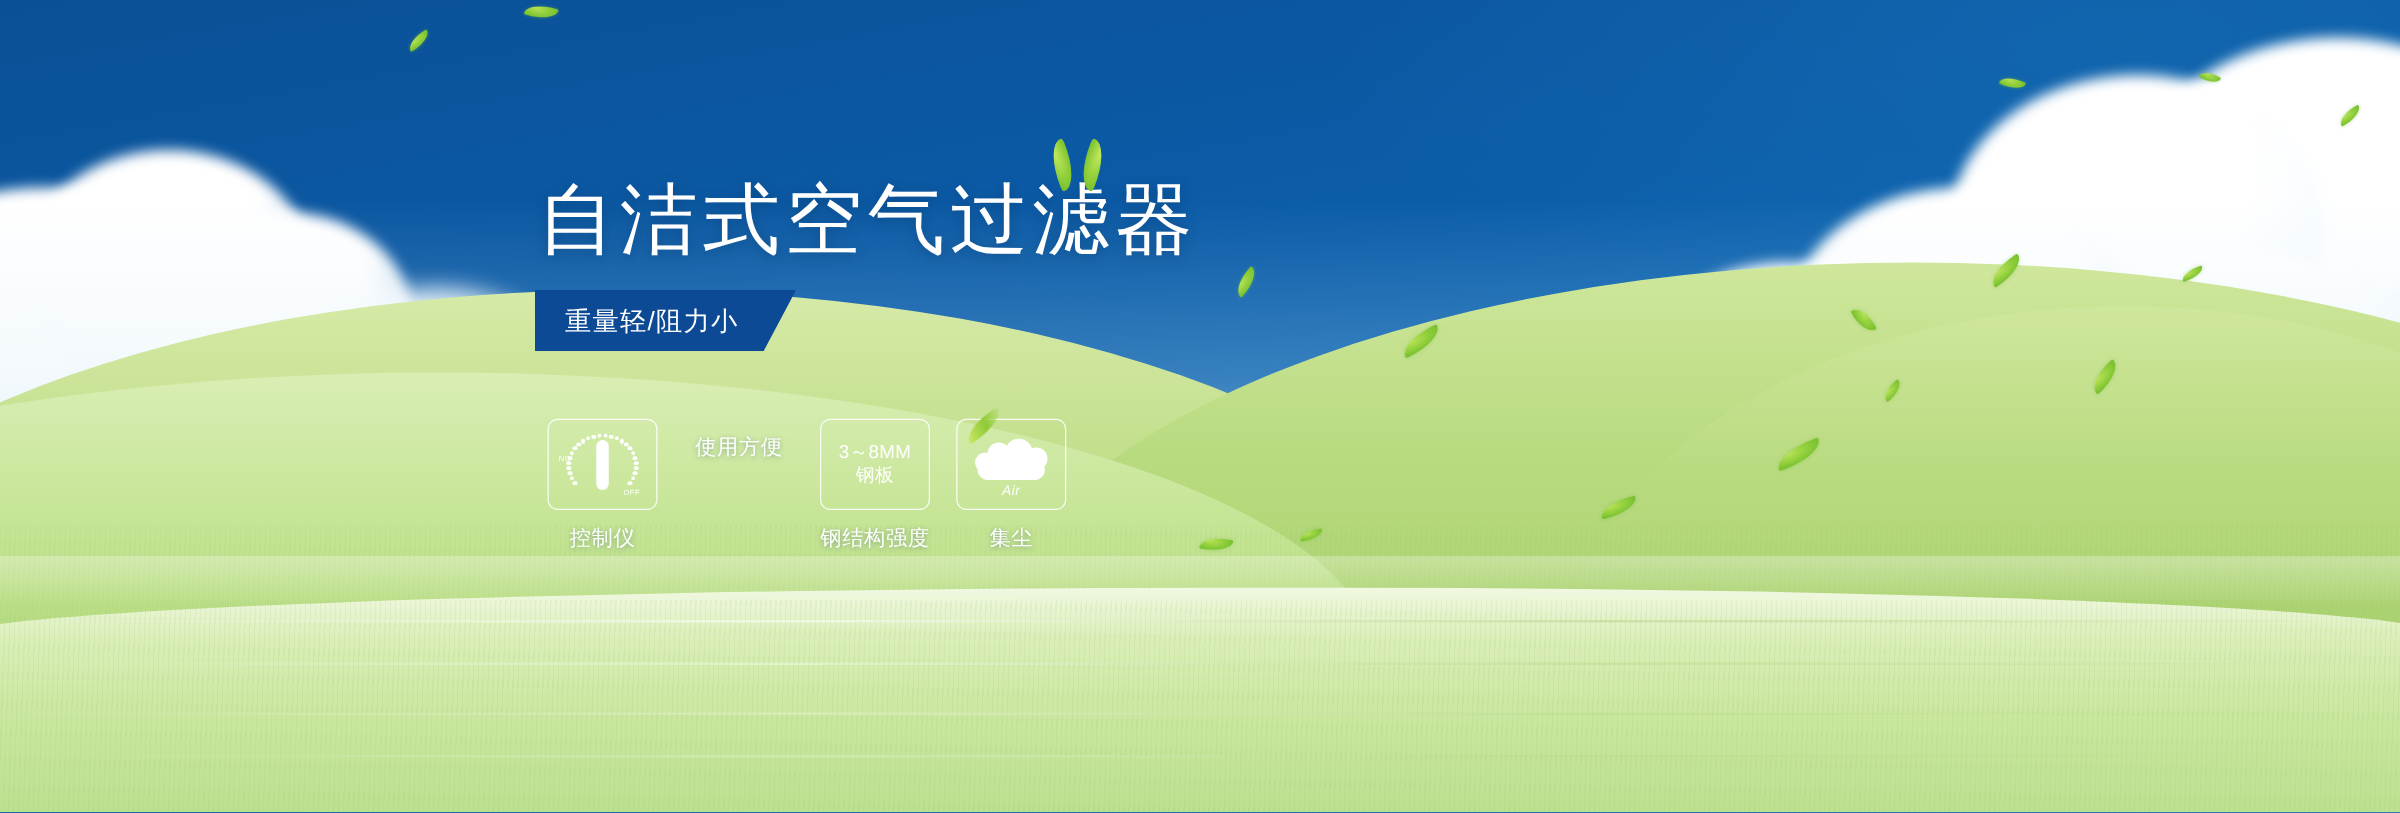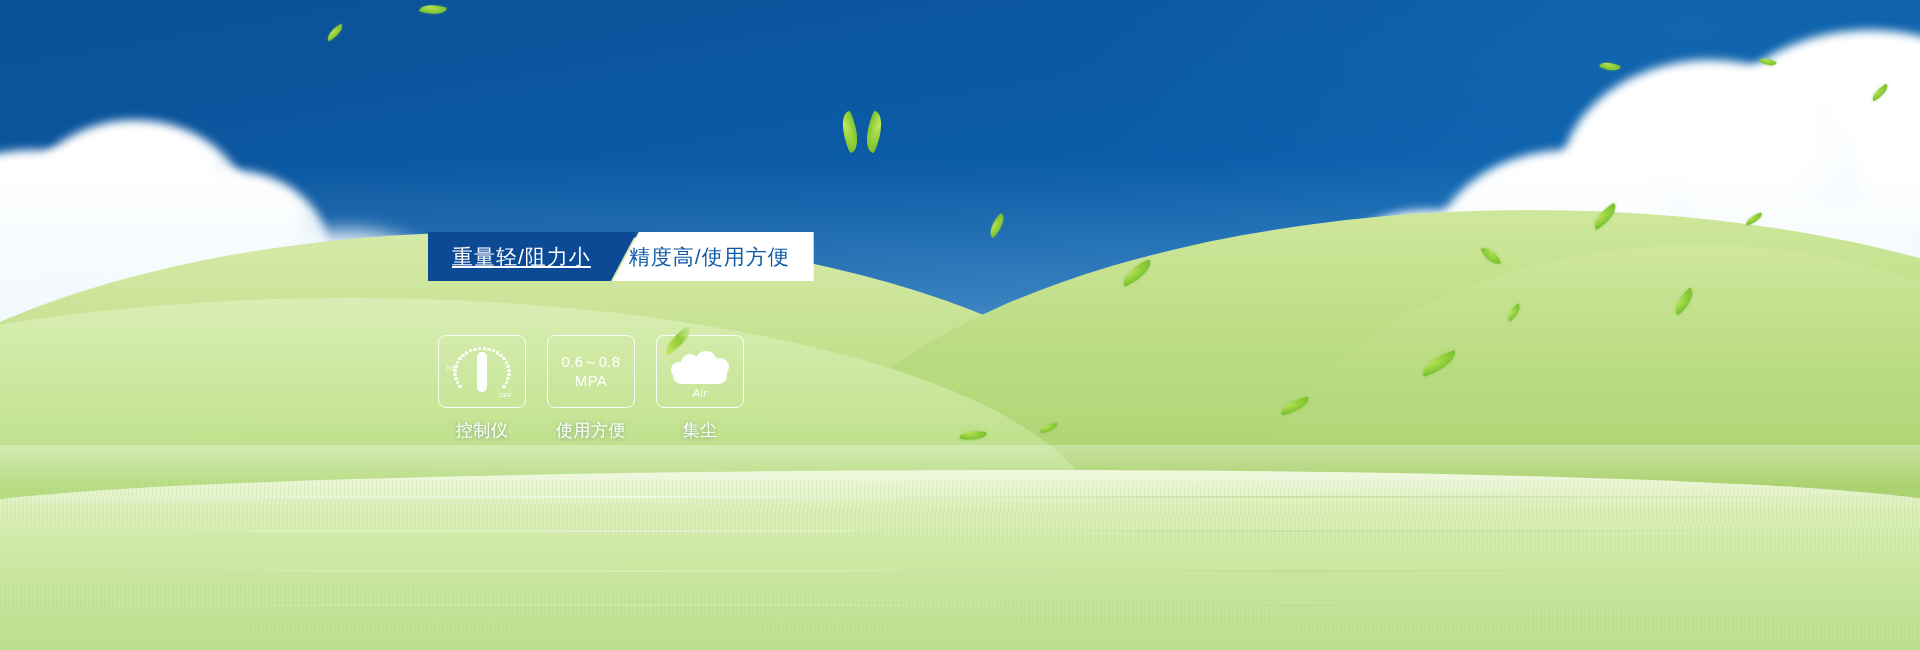--- a/index.html
+++ b/index.html
@@ -104,21 +104,20 @@
 
   .tags { position:absolute; left:428px; top:232px; height:49px; display:flex; }
   .tag {
     display:flex; align-items:center;
     font-size:21px; letter-spacing:1px; white-space:nowrap;
   }
   .tag.dark {
     background:#0c4a96; color:#ffffff;
     padding:0 22px 0 24px; padding-right:46px;
     clip-path: polygon(0 0, 100% 0, calc(100% - 26px) 100%, 0 100%);
-    text-decoration: underline;
   }
   .tag.light {
     background:#ffffff; color:#0d5aa7;
     padding:0 24px 0 16px;
     margin-left:-24px;
     clip-path: polygon(26px 0, 100% 0, 100% 100%, 0 100%);
   }
 
   
   .features { position:absolute; left:438px; top:335px; display:flex; gap:21px; }
@@ -295,29 +294,29 @@
     <div class="leaf" style="left:1870px; top:88px;  width:20px; height:9px;  transform:rotate(-30deg);">
         <div class="blade"></div>
       </div>
     <div class="leaf" style="left:960px;  top:430px; width:26px; height:11px; transform:rotate(10deg);">
         <div class="blade"></div>
       </div>
   </div>
 
   <div class="content">
 
+    <div class="headline">自洁式空气过滤器</div>
 
     <div class="sprout">
       <span class="l"></span>
         <span class="r"></span>
     </div>
 
     <div class="tags">
       <div class="tag dark">重量轻/阻力小</div>
-      <div class="tag light">精度高/使用方便</div>
     </div>
 
     <div class="features">
 
       <div class="feat">
         <div class="box">
           <div class="gauge">
             <div class="dots" id="gauge-dots">
                 <i style="left: 11.8829px; top: 43.7658px;"></i>
                 <i style="left: 9.52969px; top: 40.1428px;"></i>
@@ -348,30 +347,33 @@
               </div>
             <div class="needle"></div>
             <div class="lbl no">NO</div>
             <div class="lbl off">OFF</div>
           </div>
         </div>
         <div class="cap">控制仪</div>
       </div>
 
       <div class="feat">
+        <div class="cap">使用方便</div>
+      </div>
+
+
+      <div class="feat">
         <div class="box">
           <div class="txt" style="text-align:center">
-            <div>0.6～0.8</div>
-            <div>MPA</div>
+            <div>3～8MM</div>
+            <div>钢板</div>
           </div>
         </div>
-        <div class="cap">使用方便</div>
-      </div>
-
-
+        <div class="cap">钢结构强度</div>
+      </div>
 
       <div class="feat">
         <div class="box">
           <div class="aircloud">
             <div class="swoosh"></div>
             <div class="c" style="left:2px;  top:16px; width:16px; height:16px;"></div>
             <div class="c" style="left:12px; top:8px;  width:18px; height:18px;"></div>
             <div class="c" style="left:26px; top:5px;  width:22px; height:22px;"></div>
             <div class="c" style="left:42px; top:12px; width:18px; height:18px;"></div>
             <div class="base"></div>

